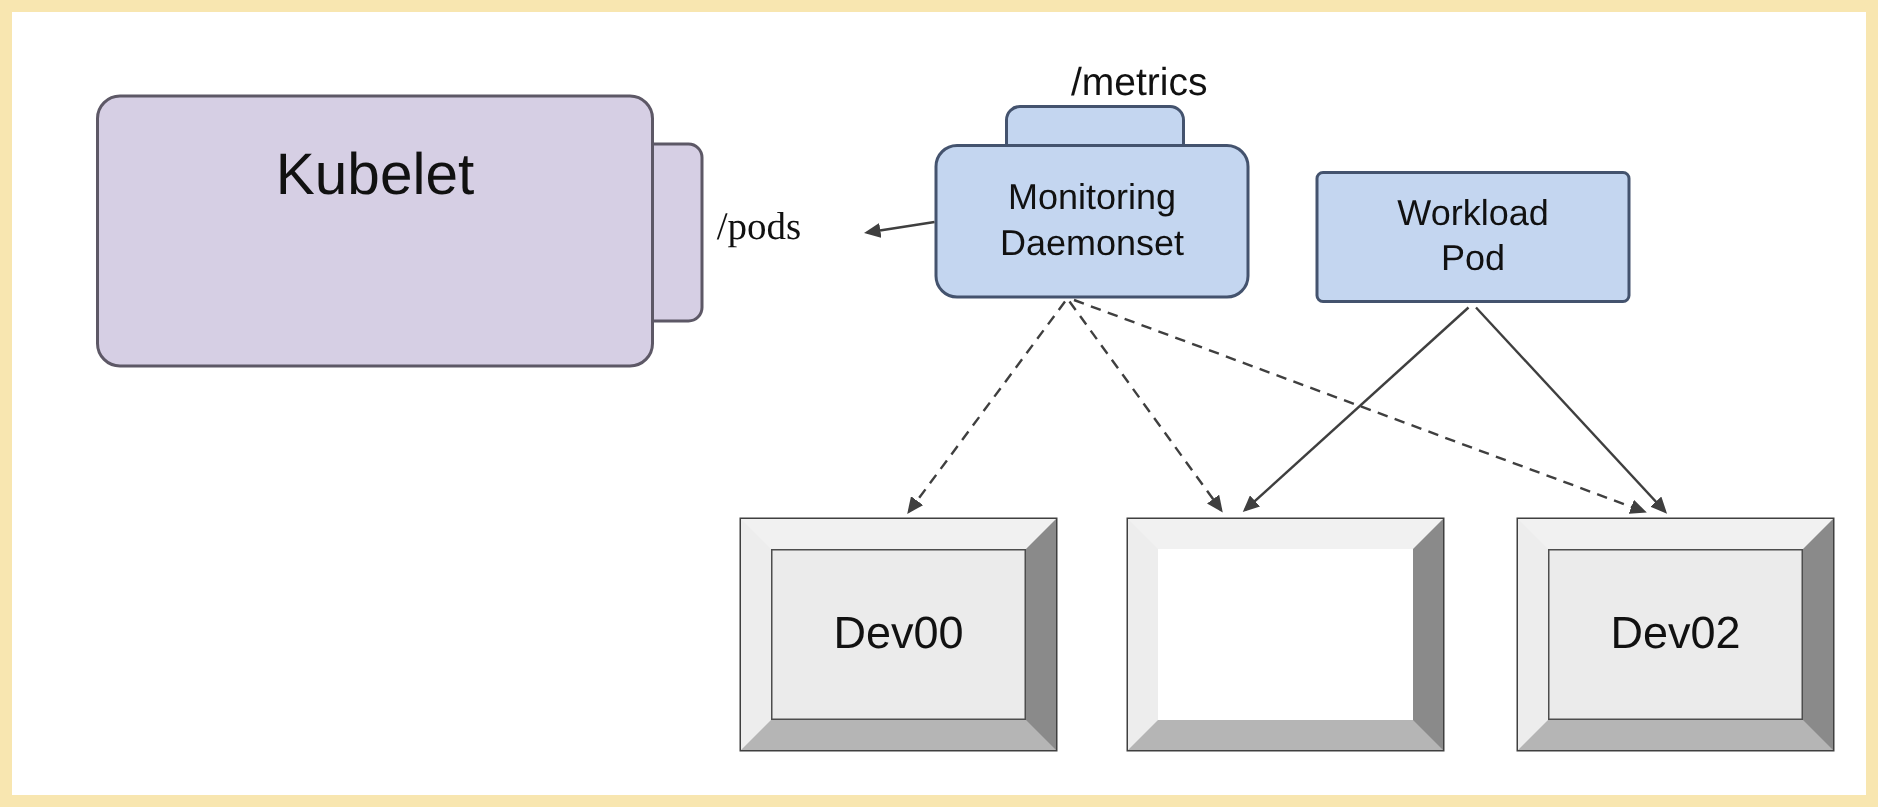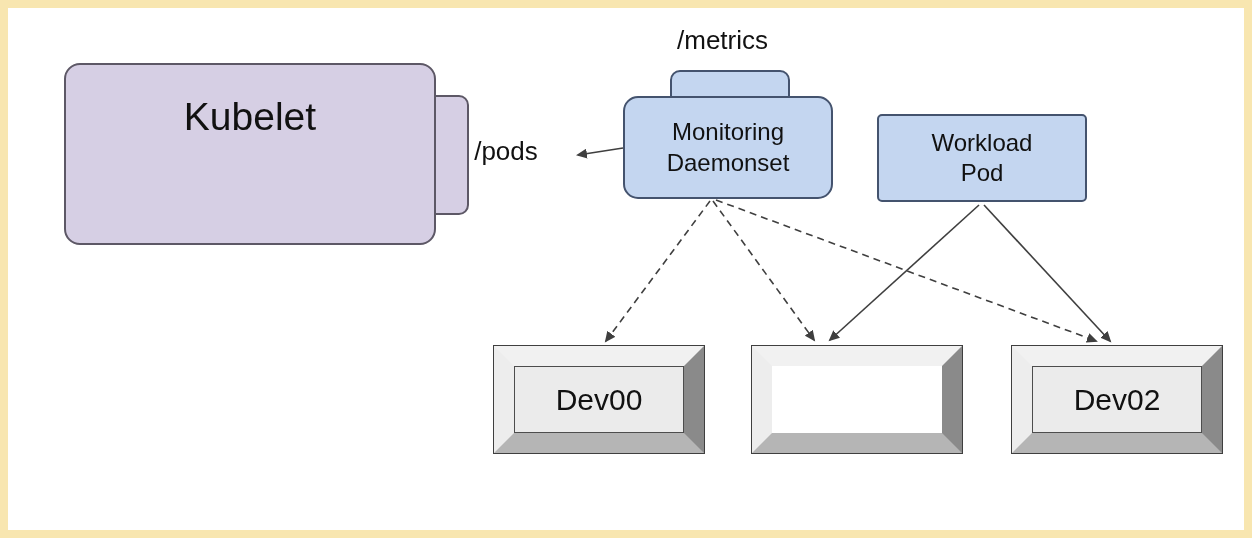--- a/index.html
+++ b/index.html
@@ -55,26 +55,26 @@
     left:869px; top:106px; width:210px; height:88px;
     background:var(--pod-fill, #c4d6f0);
     border:2px solid var(--pod-stroke, #44536e);
     border-radius:5px;
     z-index:2;
   }
   .node-label { font-size:24px; line-height:1.27; white-space:pre-line; }
 
   
   .float-label { position:absolute; z-index:4; font-size:26px; line-height:1.1; }
-  .metrics-label { left:632px; top:18px; width:165px; text-align:center; }
-  .pods-label { left:448px; top:129px; width:100px; text-align:center; }
+  .metrics-label { left:632px; top:32px; width:165px; text-align:right; }
+  .pods-label { left:448px; top:129px; width:100px; text-align:center;font-family:Liberation Serif, serif; }
 
   
   .device {
-    position:absolute; top:337px; width:212px; height:109px;
+    position:absolute; top:337px; width:212px; height:156px;
     border:1px solid #3f3f3f;
     z-index:2;
   }
   .device-bevel {
     position:absolute; inset:0;
     border:20px solid;
     border-color:var(--device-bevel-light,#f1f1f1) var(--device-bevel-dark,#8a8a8a) var(--device-bevel-bottom,#b5b5b5) var(--device-bevel-left,#ededed);
   }
   .device-panel {
     position:absolute; inset:20px;

